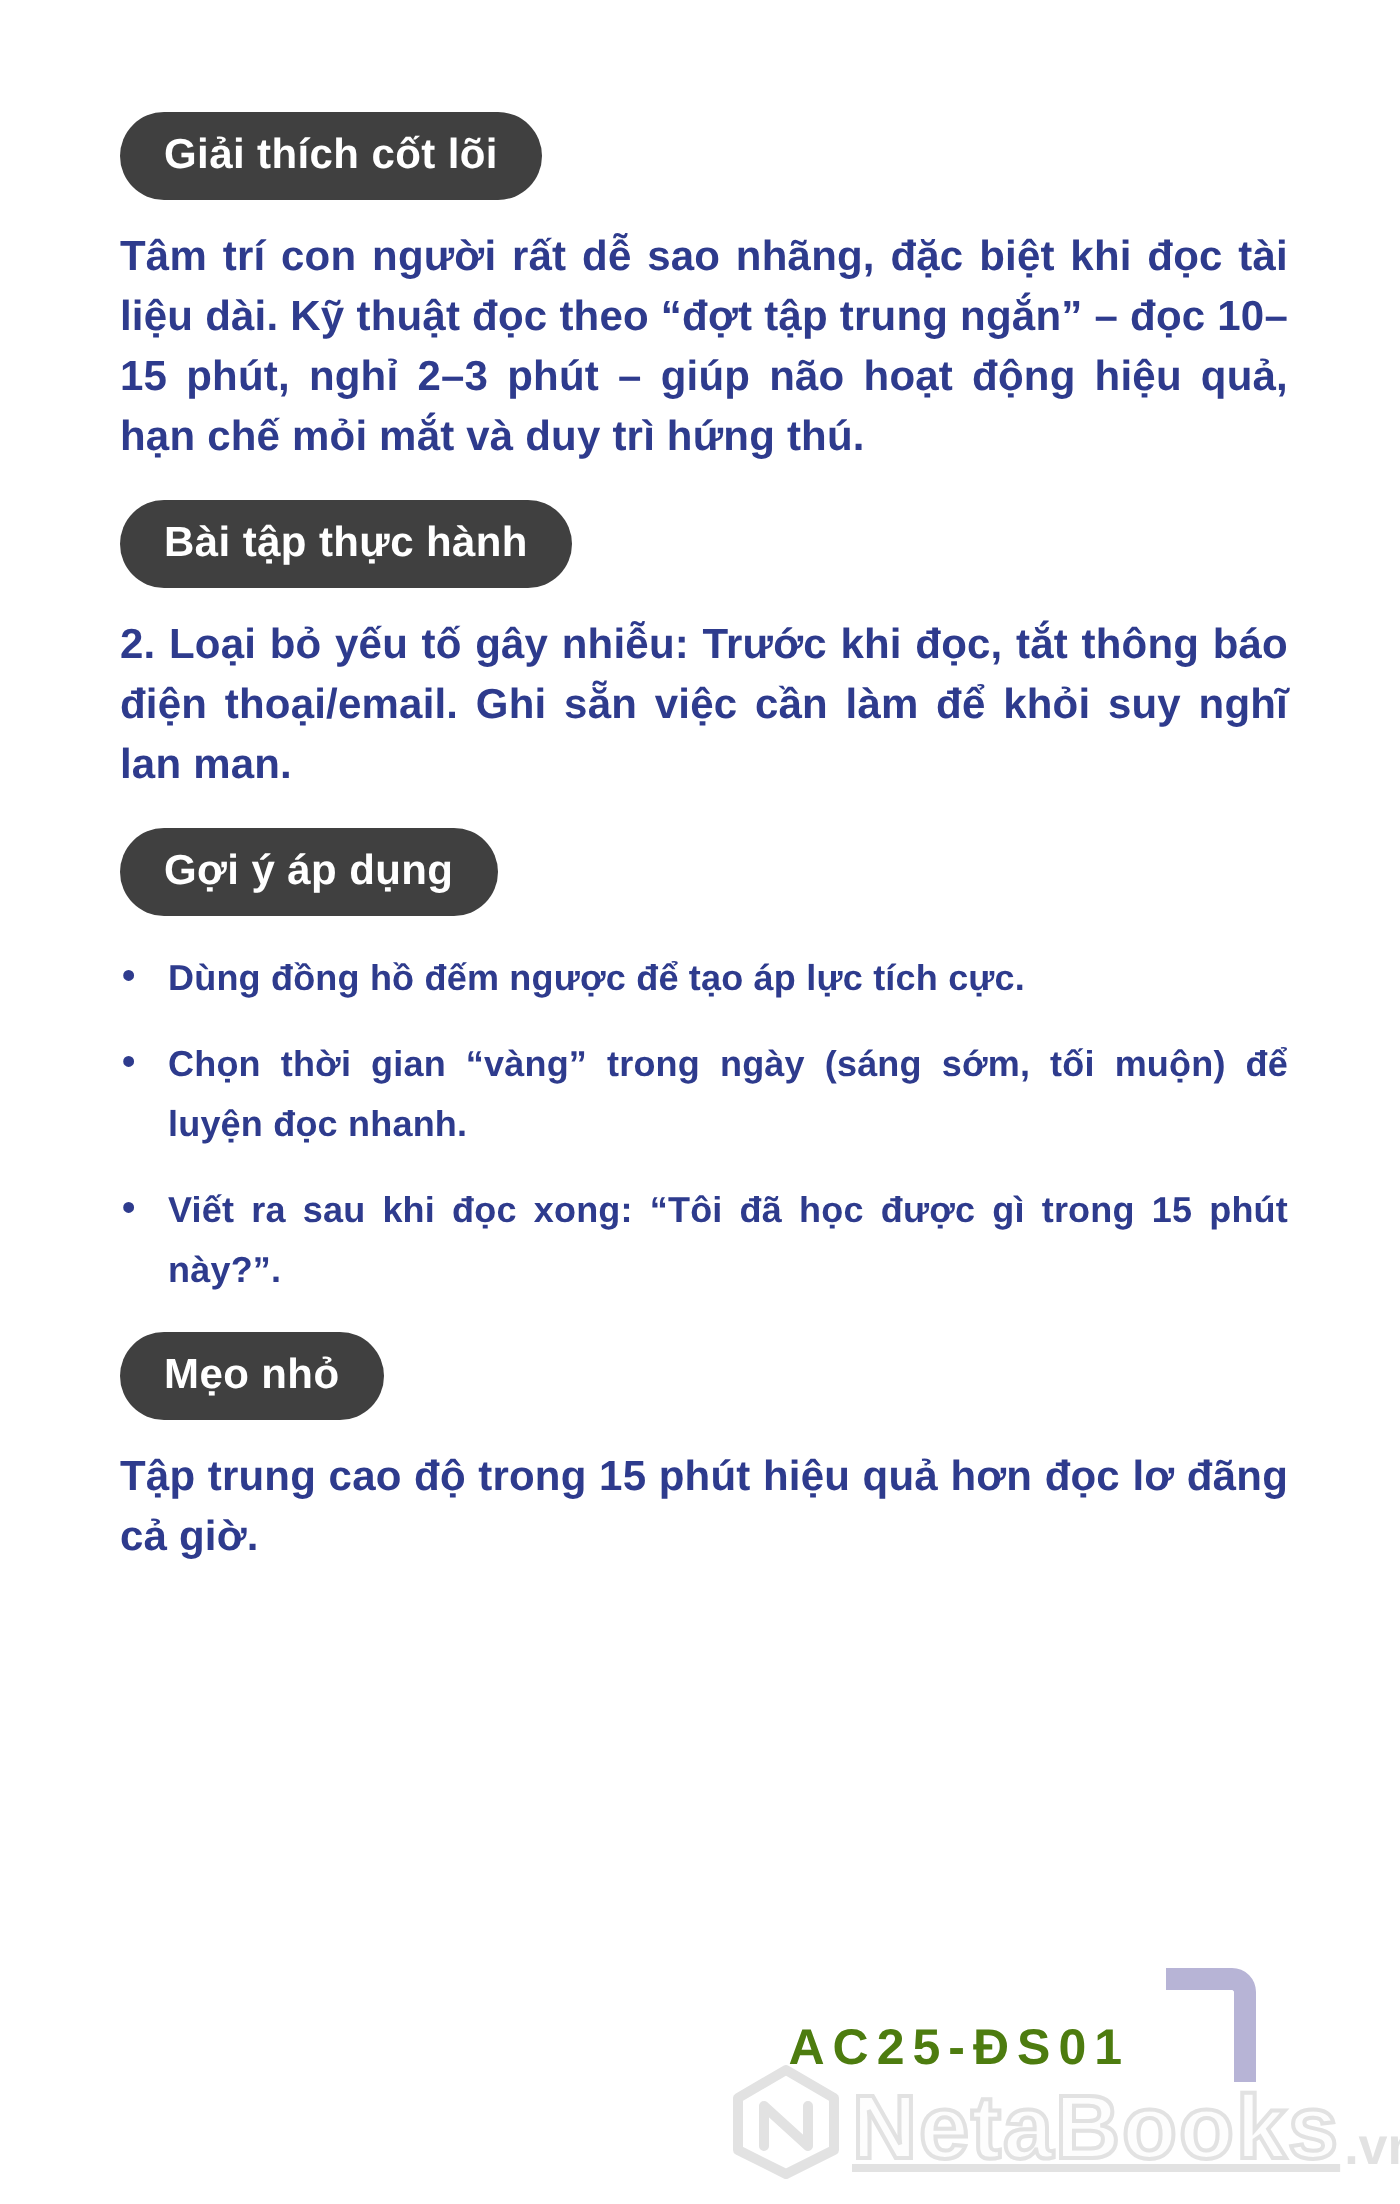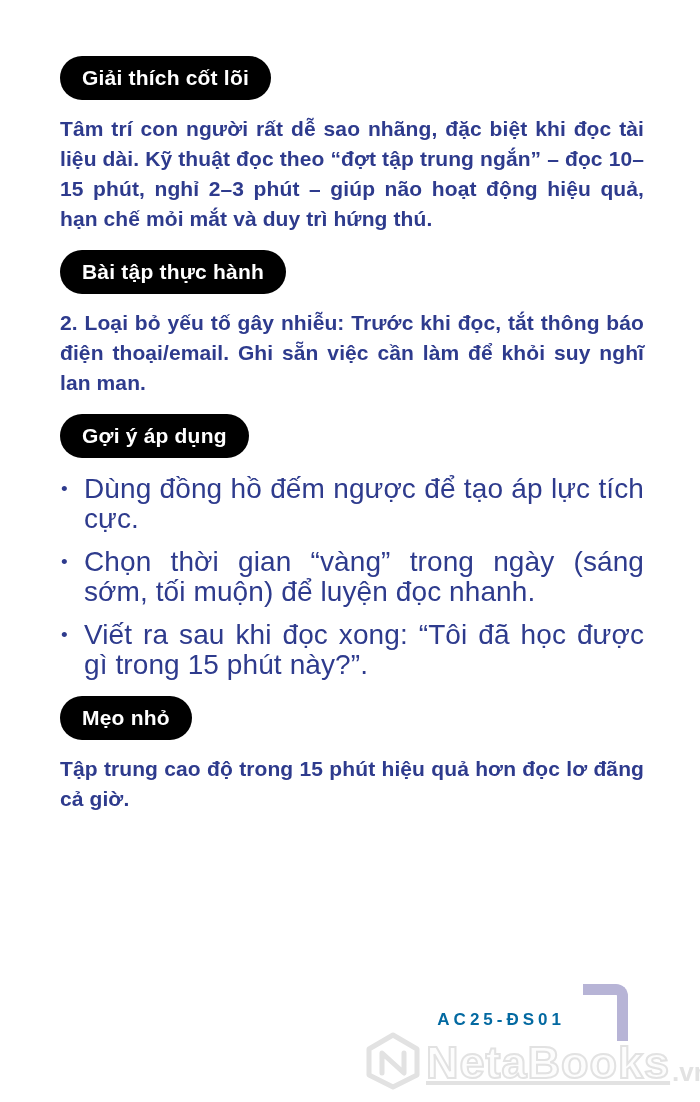--- a/index.html
+++ b/index.html
@@ -7,54 +7,54 @@
     width:700px;height:1102px;position:relative;overflow:hidden;
     background:#ffffff;
     font-family:"Liberation Sans","DejaVu Sans",sans-serif;
   }
   .content{
     position:absolute;left:60px;top:56px;width:584px;
   }
   .section{margin-bottom:16px;}
   .badge{
     display:inline-block;
-    background:#000000;color:#ffffff;
+    background:#404040;color:#ffffff;
     font-size:21px;font-weight:bold;
     line-height:1;
     padding:11px 22px 12px 22px;
     border-radius:24px;
     margin-bottom:14px;
     letter-spacing:.2px;
   }
   .body-text{
     color:#2e3b8d;
     font-size:21px;font-weight:bold;
     line-height:30px;
     text-align:justify;
     margin:0 0 12px 0;
     letter-spacing:.1px;
   }
   .body-text:last-child{margin-bottom:0;}
   ul.bullets{list-style:none;margin:2px 0 0 0;padding:0;}
   ul.bullets li{
     position:relative;
     padding-left:24px;
-    color:#2e3b8d;font-size:28px;font-weight:normal;line-height:30px;
+    color:#2e3b8d;font-size:18px;font-weight:bold;line-height:30px;
     text-align:justify;
     margin-bottom:13px;
     letter-spacing:.1px;
   }
   ul.bullets li::before{
     content:"\2022";
     position:absolute;left:1px;top:0;
     font-size:19px;color:#2e3b8d;
   }
   .footer-code{
     position:absolute;top:1010px;right:135px;
-    color:#0369a1;font-size:17px;font-weight:bold;
+    color:#4d7c0f;font-size:25px;font-weight:bold;
     letter-spacing:4px;
   }
   .corner-mark{
     position:absolute;left:583px;top:984px;
     width:34px;height:46px;
     border-top:11px solid #b7b4d6;
     border-right:11px solid #b7b4d6;
     border-top-right-radius:12px;
   }
   .watermark{

